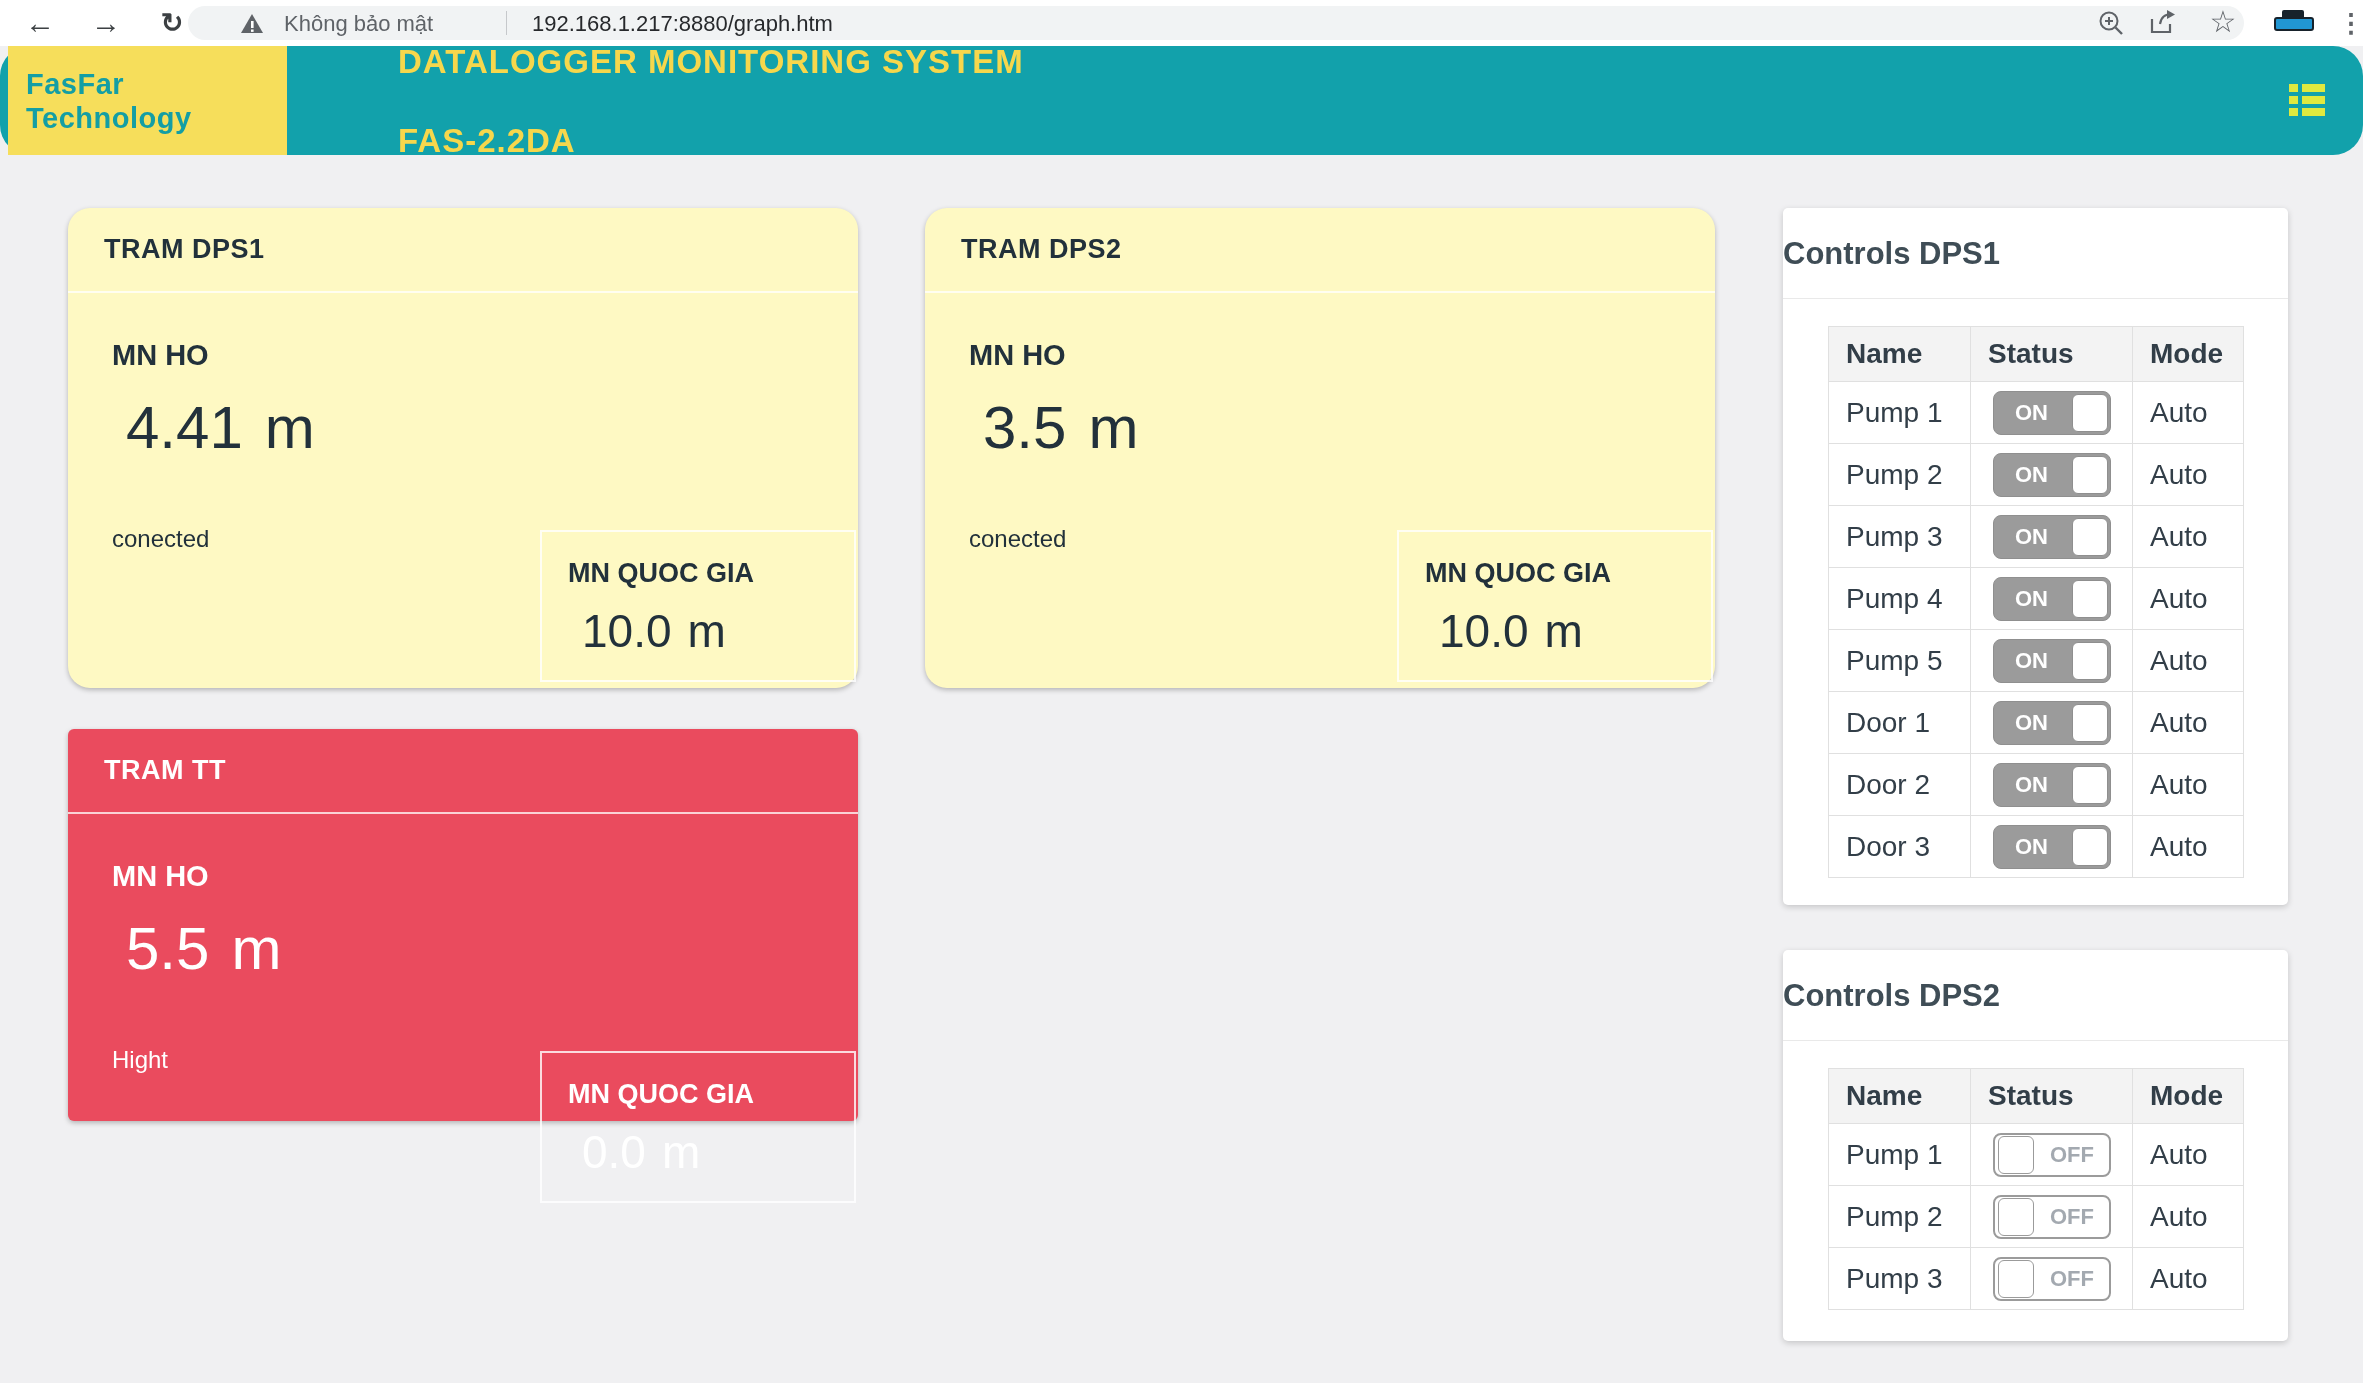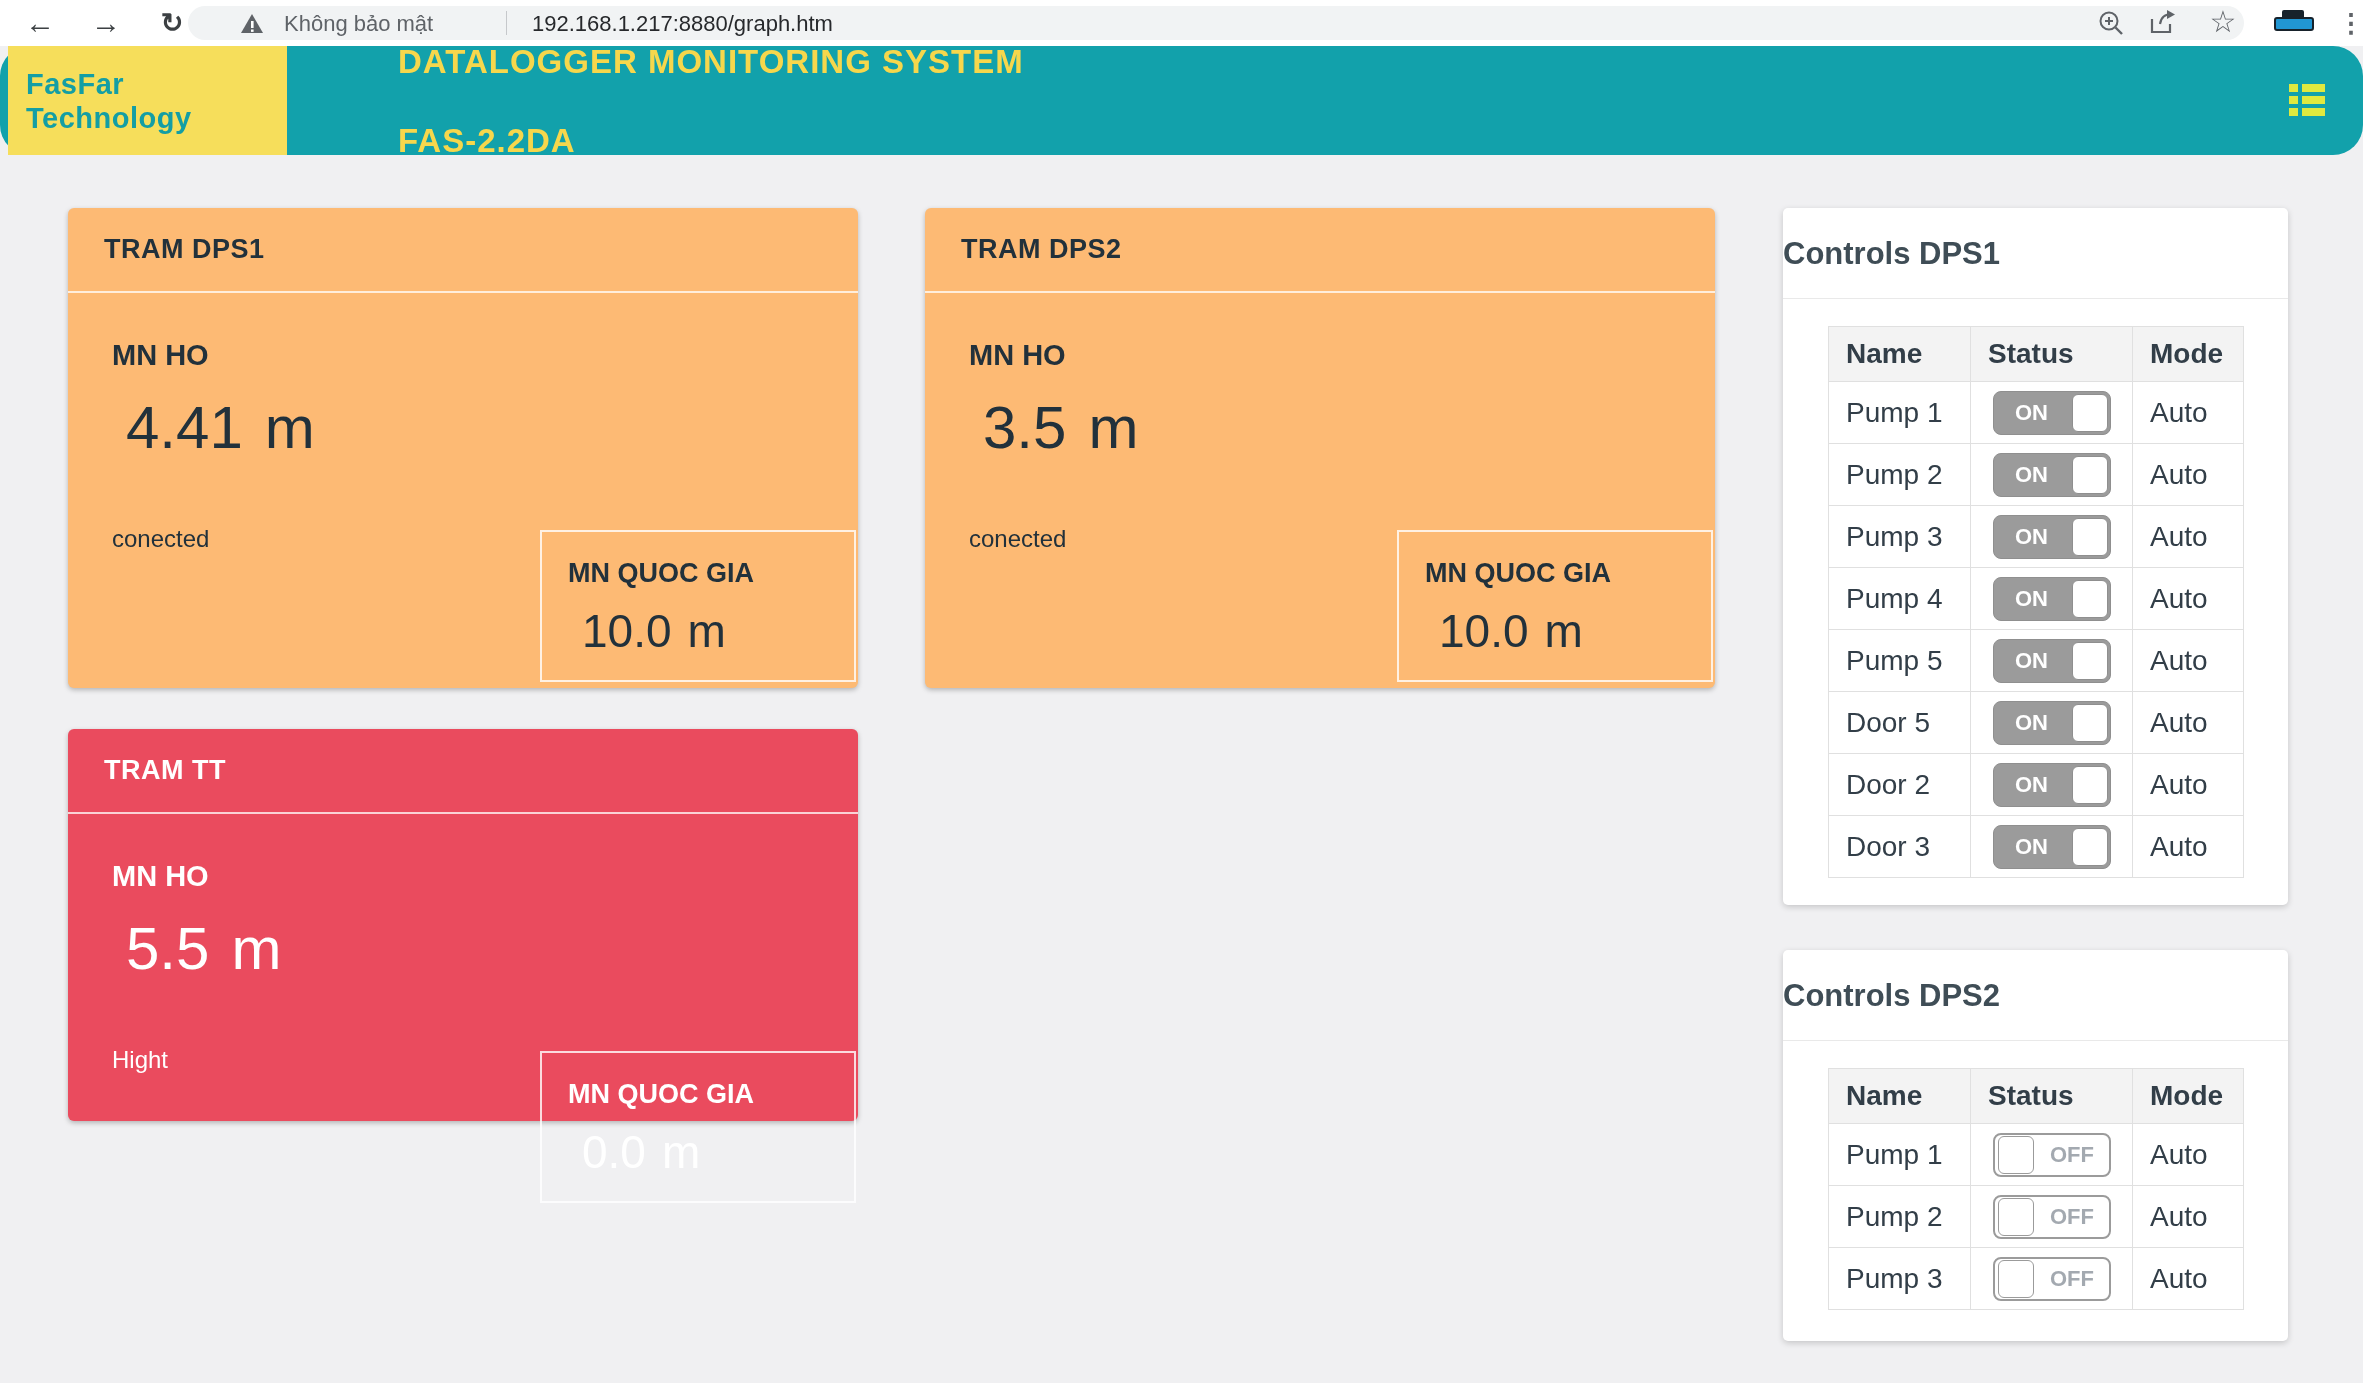--- a/index.html
+++ b/index.html
@@ -39,21 +39,21 @@
                justify-content:center;gap:32px; }
   .title-line { color:#f6d74c; font-size:33px; font-weight:bold; line-height:47px; letter-spacing:1px; }
   .list-icon { position:absolute; right:38px; top:38px; width:36px; height:32px; display:flex;
                flex-direction:column; justify-content:space-between; cursor:pointer; }
   .list-row { display:flex; justify-content:space-between; height:8px; }
   .list-bullet { width:9px; height:8px; background:#dfe93f; }
   .list-bar { width:23px; height:8px; background:#dfe93f; }
 
   
   .station { position:absolute; border-radius:6px; box-shadow:0 2px 5px rgba(0,0,0,.25); }
-  .station.green { background:#fdba74; color:#22313b; }
+  .station.green { background:#fef9c3; color:#22313b;border-radius:22px; }
   .station.red   { background:#ea4b5e; color:#ffffff; }
   .st-head { height:85px; display:flex; align-items:center; padding-left:36px;
              border-bottom:2px solid rgba(255,255,255,.75); }
   .st-title { font-size:27px; font-weight:bold; letter-spacing:.5px; }
   .st-body { position:relative; height:392px; }
   .st-label { position:absolute; left:44px; top:46px; font-size:29px; font-weight:bold; }
   .st-value { position:absolute; left:58px; top:100px; font-size:60px; font-weight:300; }
   .st-value .unit { margin-left:22px; }
   .st-status { position:absolute; left:44px; top:232px; font-size:24px; }
   .sub-box { position:absolute; left:472px; top:237px; width:316px; height:152px;
@@ -273,21 +273,21 @@
             <td>Pump 5</td>
             <td class="status-cell">
               <div class="toggle on">
                 <span class="t-label">ON</span>
                 <span class="knob"></span>
               </div>
             </td>
             <td>Auto</td>
           </tr>
           <tr>
-            <td>Door 5</td>
+            <td>Door 1</td>
             <td class="status-cell">
               <div class="toggle on">
                 <span class="t-label">ON</span>
                 <span class="knob"></span>
               </div>
             </td>
             <td>Auto</td>
           </tr>
           <tr>
             <td>Door 2</td>

